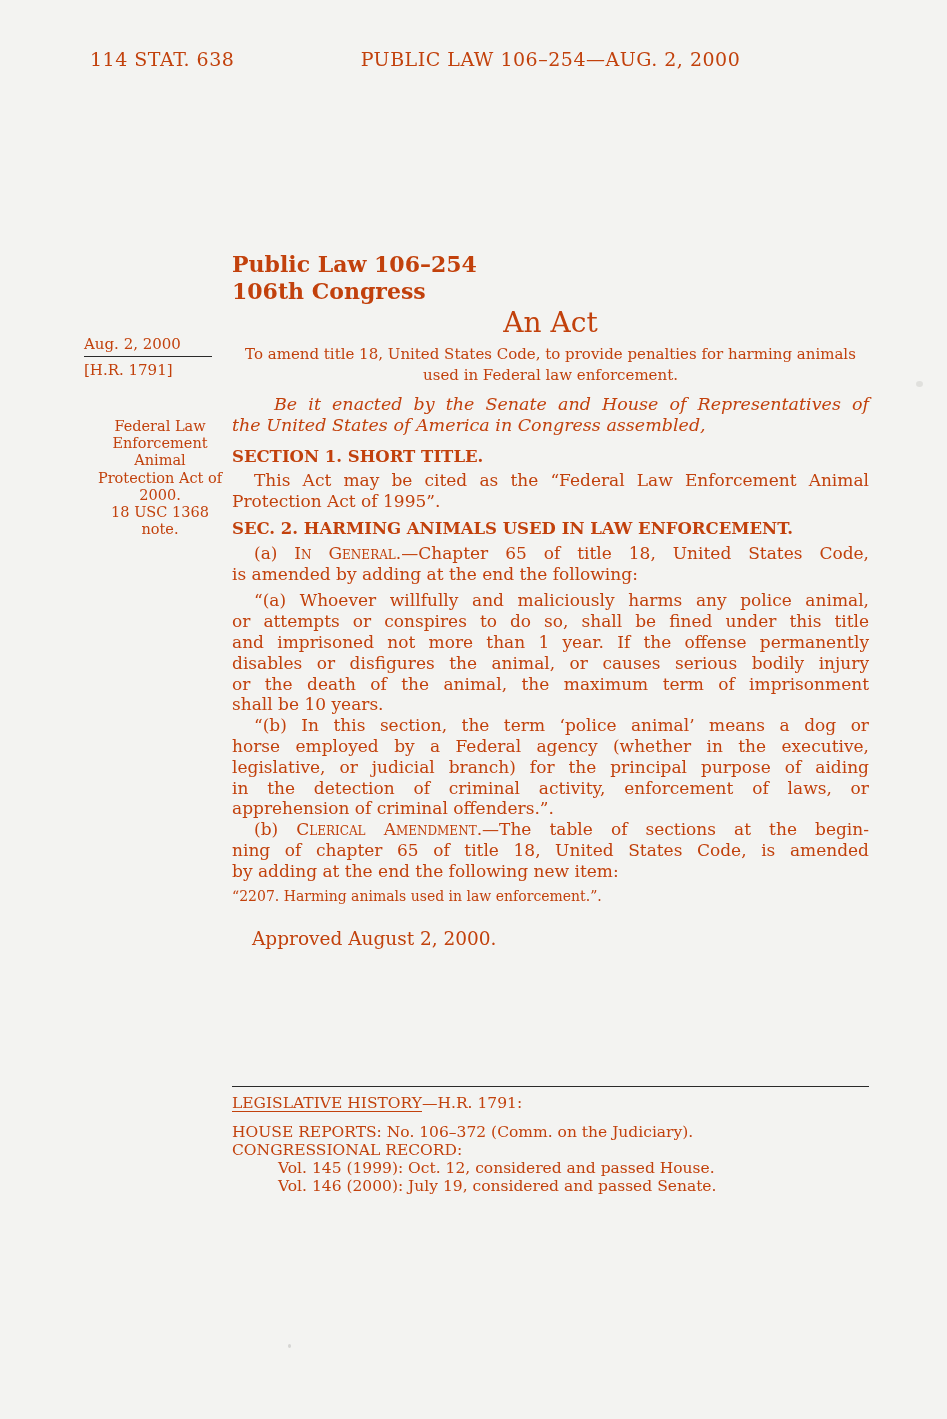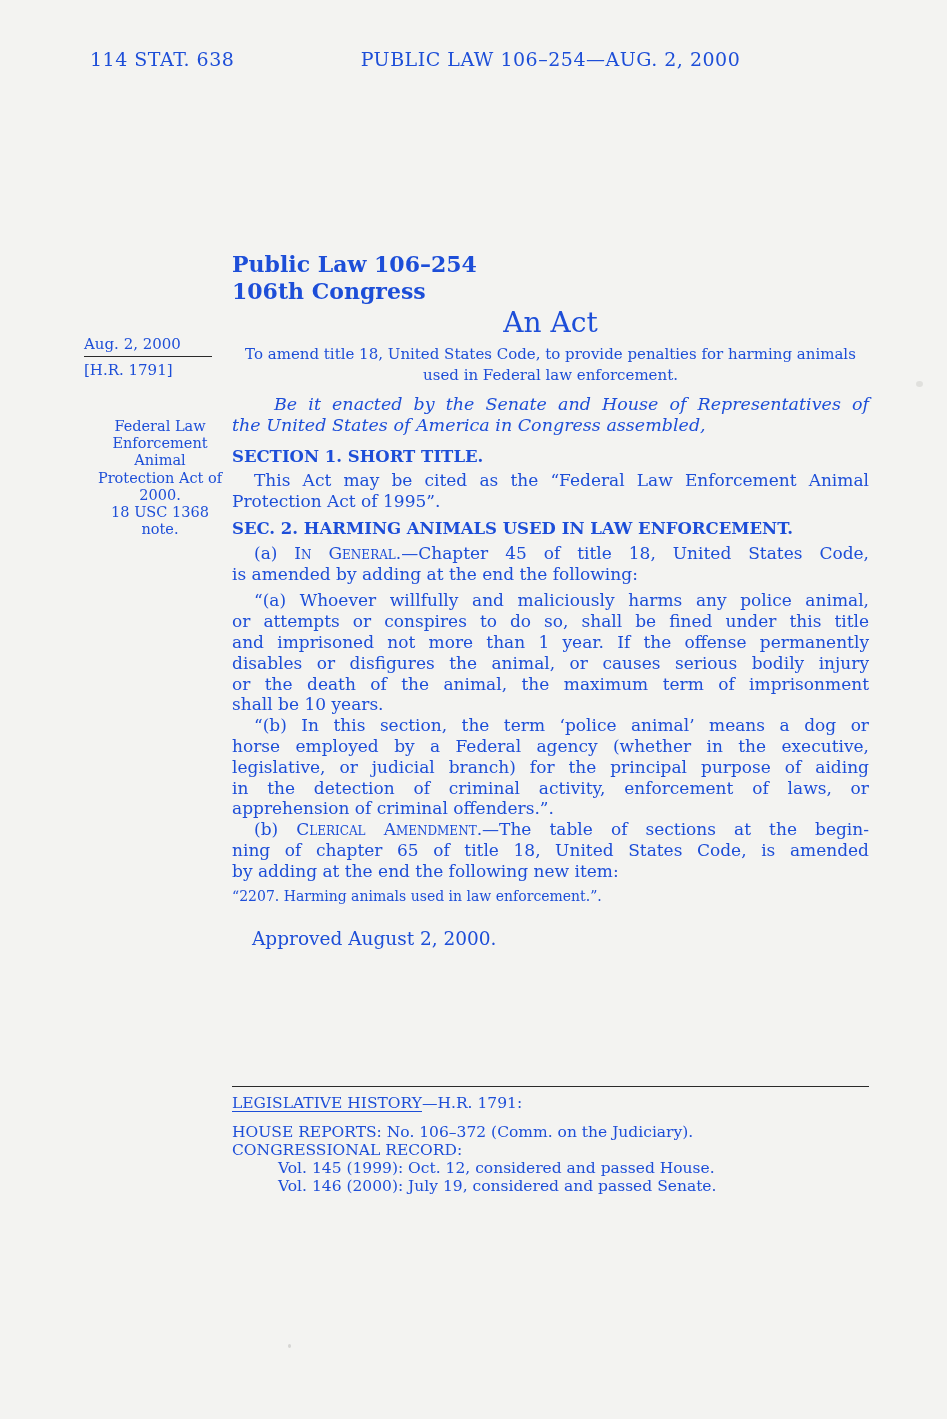--- a/index.html
+++ b/index.html
@@ -1,21 +1,21 @@
 <!DOCTYPE html>
 <html><head>
 <meta charset="utf-8">
 <style>
   html,body { margin:0; padding:0; background:#e8e8e6; }
   .page {
     position:relative;
     width:947px; height:1419px;
     margin:0 auto;
     background:#f3f3f1;
-    color:#1d4ed8;
+    color:#c2410c;
     font-family:"DejaVu Serif", "Liberation Serif", serif;
     overflow:hidden;
   }
 
   
   .runhead-stat { position:absolute; left:90px; top:48px; font-size:19px; letter-spacing:.5px; }
   .runhead-law  { position:absolute; left:232px; top:48px; width:637px; text-align:center; font-size:19px; letter-spacing:.5px; }
 
   
   .title-block { position:absolute; left:232px; top:251px; font-size:22px; font-weight:600; line-height:27px; }
@@ -101,21 +101,21 @@
         <div class="tline"><span>Be it enacted by the Senate and House of Representatives of</span></div>
         <div class="tline"><span>the United States of America in Congress assembled,</span></div>
       </div>
     <div class="sec-heading">SECTION 1. SHORT TITLE.</div>
     <div class="para justify indent-first">
         <div class="tline"><span>This Act may be cited as the “Federal Law Enforcement Animal</span></div>
         <div class="tline"><span>Protection Act of 1995”.</span></div>
       </div>
     <div class="sec-heading2">SEC. 2. HARMING ANIMALS USED IN LAW ENFORCEMENT.</div>
     <div class="para justify indent-first">
-        <div class="tline"><span>(a) </span><span class="sc">In General</span><span>.—Chapter 45 of title 18, United States Code,</span></div>
+        <div class="tline"><span>(a) </span><span class="sc">In General</span><span>.—Chapter 65 of title 18, United States Code,</span></div>
         <div class="tline"><span>is amended by adding at the end the following:</span></div>
       </div>
     <div class="sub-para justify indent-first">
         <div class="tline"><span>“(a) Whoever willfully and maliciously harms any police animal,</span></div>
         <div class="tline"><span>or attempts or conspires to do so, shall be fined under this title</span></div>
         <div class="tline"><span>and imprisoned not more than 1 year. If the offense permanently</span></div>
         <div class="tline"><span>disables or disfigures the animal, or causes serious bodily injury</span></div>
         <div class="tline"><span>or the death of the animal, the maximum term of imprisonment</span></div>
         <div class="tline"><span>shall be 10 years.</span></div>
       </div>

